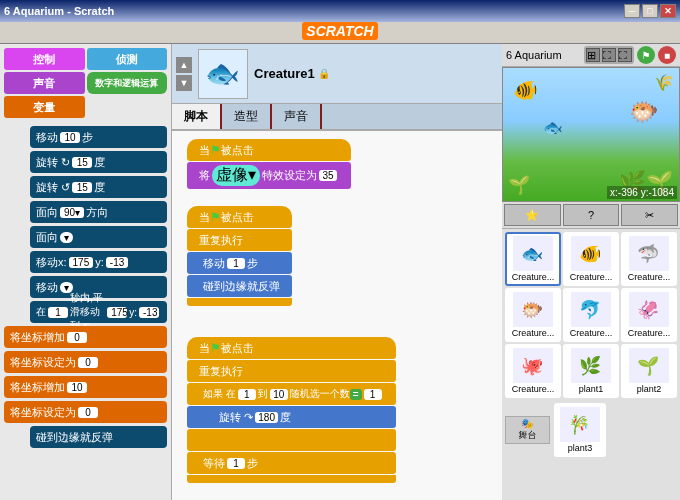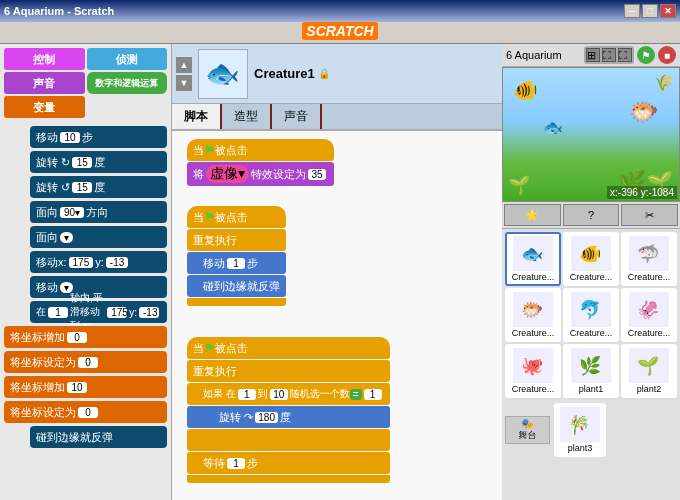--- a/index.html
+++ b/index.html
@@ -216,21 +216,21 @@
     
     .script-group {
       position: absolute;
       display: flex;
       flex-direction: column;
     }
 
     .s-block {
       display: flex;
       align-items: center;
-      padding: 3px 6px;
+      padding: 3px 12px;
       font-size: 11px;
       color: white;
       min-height: 22px;
       border-radius: 3px;
       margin-bottom: 1px;
       cursor: pointer;
       white-space: nowrap;
     }
     .s-hat {
       border-radius: 10px 10px 3px 3px;
@@ -244,25 +244,25 @@
       color: black;
       border-radius: 3px;
       padding: 0 3px;
       font-size: 10px;
       margin: 0 2px;
       min-width: 18px;
       display: inline-block;
       text-align: center;
     }
     .s-dropdown {
-      background: #ec4899;
+      background: #5eead4;
       color: black;
       border-radius: 10px;
       padding: 0 4px;
-      font-size: 14px;
+      font-size: 16px;
       margin: 0 2px;
     }
     .s-green {
       background: #44aa44;
       border-radius: 3px;
       padding: 0 3px;
       font-size: 10px;
       color: white;
     }
 

